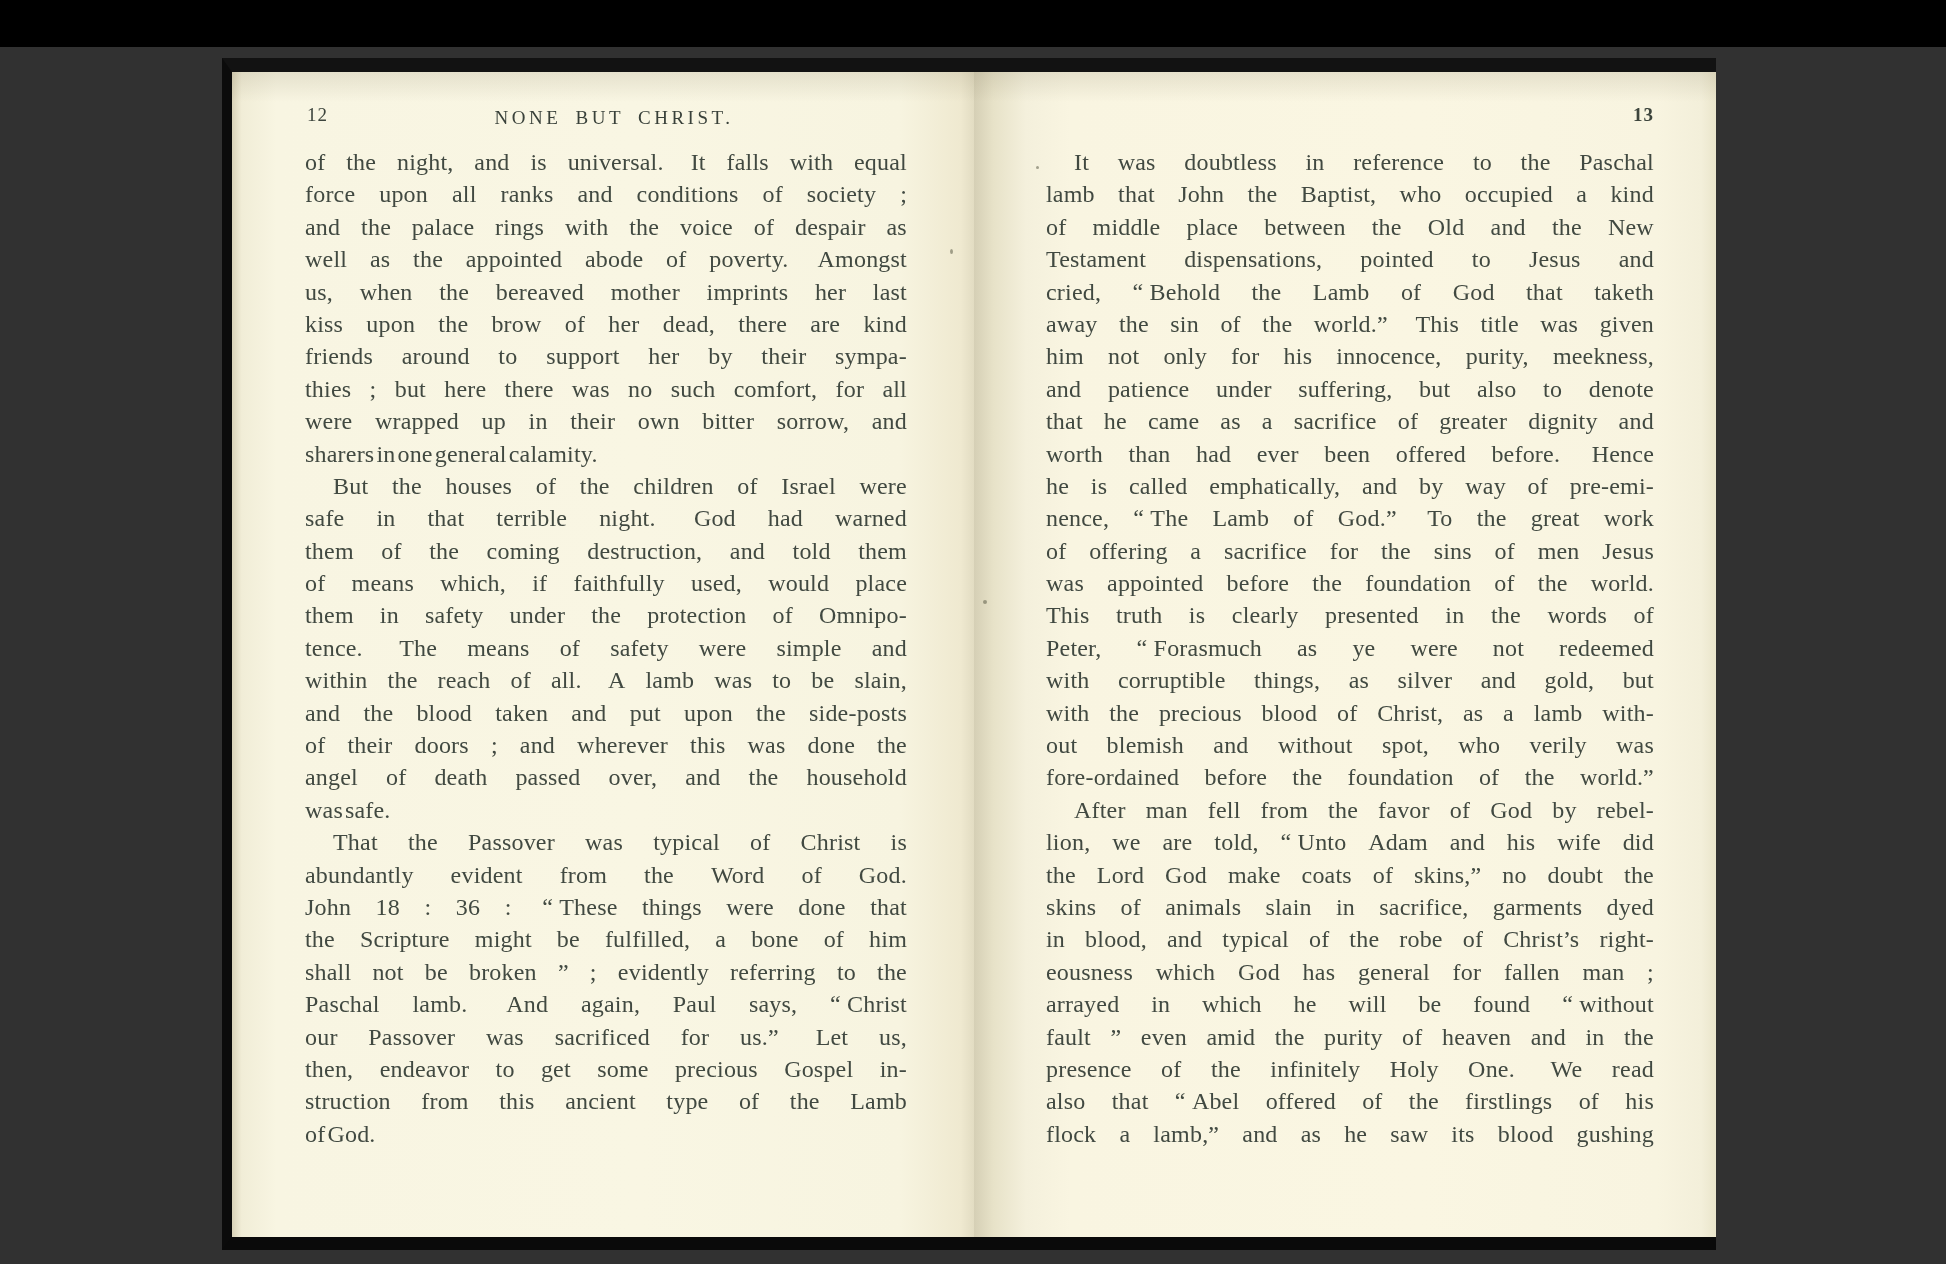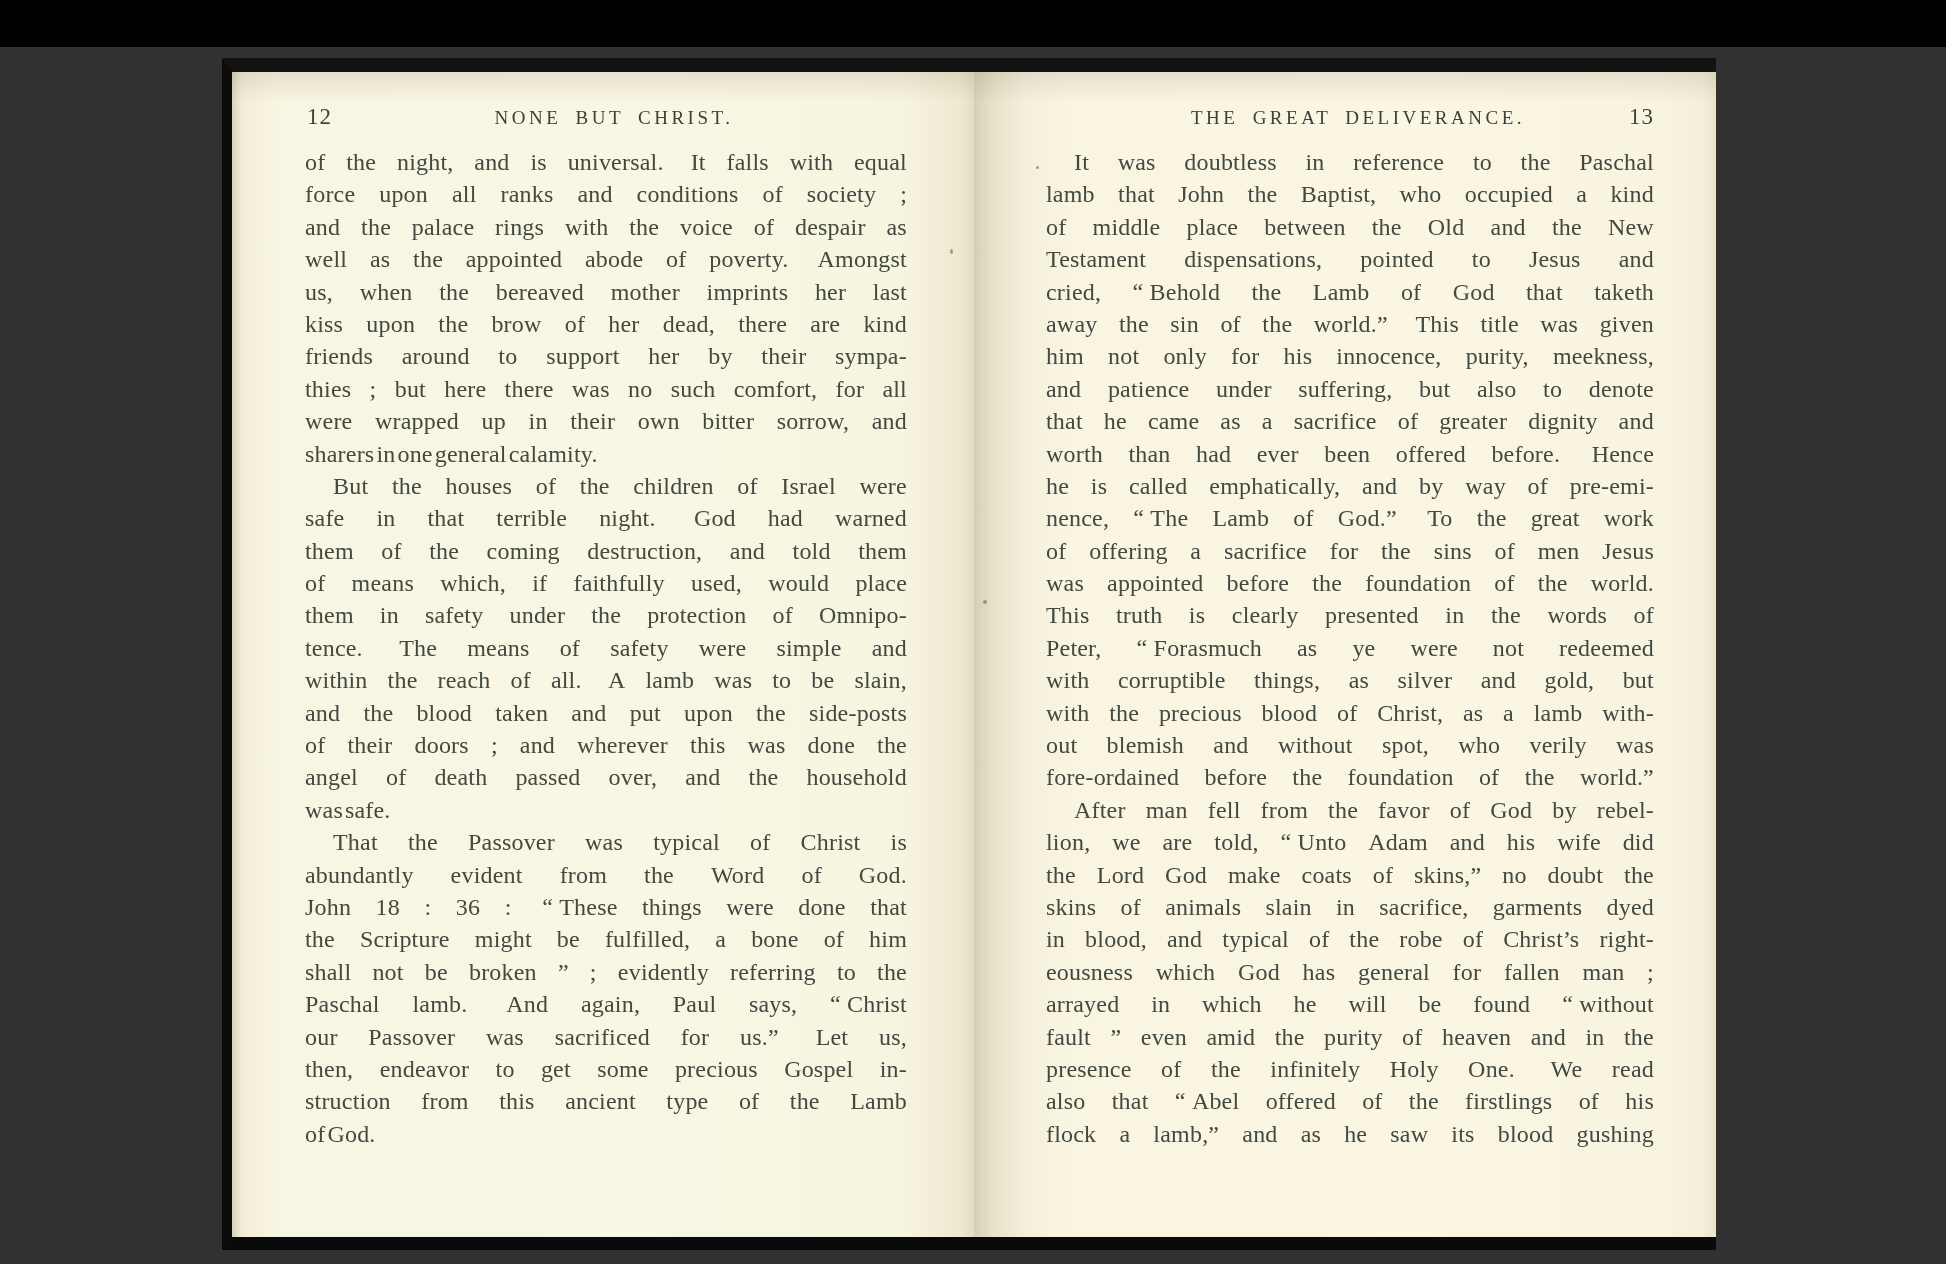--- a/index.html
+++ b/index.html
@@ -13,23 +13,23 @@
   .page.left{background:linear-gradient(90deg,#d8d2b8 0%,#f1edd7 1.3%,#f8f5e2 6%,
              #f9f6e3 55%,#f7f4e0 90%,#efe9d0 98.2%,#e2dcc2 100%);}
   .page.right{background:linear-gradient(90deg,#d5cfb5 0%,#e7e2c8 2.6%,#f4f0dc 7%,
              #f9f5e1 13%,#faf6e2 60%,#f8f4e0 92%,#f3efda 98%,#eae5cb 100%);}
   .page::after{content:"";position:absolute;left:0;top:0;right:0;height:30px;
              background:linear-gradient(180deg,rgba(110,100,70,.14),rgba(110,100,70,0));
              pointer-events:none;}
   .page-header{position:absolute;top:32px;height:30px;}
   .page.left .page-header{left:73px;width:602px;}
   .page.right .page-header{left:72px;width:608px;}
-  .pagenum{position:absolute;top:0;font-size:23px;letter-spacing:1px;color:#3c443c;}
+  .pagenum{position:absolute;top:0;font-size:19px;letter-spacing:1px;color:#3c443c;}
   .pagenum.num-left{left:2px;}
-  .pagenum.num-right{right:0px;}
+  .pagenum.num-right{right:0px;font-weight:bold;}
   .running-head{position:absolute;left:16px;right:0;top:3px;text-align:center;
              font-size:19px;letter-spacing:3.5px;word-spacing:6px;color:#39413a;}
   .text-block{position:absolute;top:74px;overflow:hidden;}
   .page.left .text-block{left:73px;width:602px;}
   .page.right .text-block{left:72px;width:608px;}
   .line{display:flex;justify-content:space-between;height:32.4px;line-height:32.4px;
         font-size:24px;letter-spacing:.2px;}
   .line.indent{padding-left:28px;}
   .line.end{justify-content:flex-start;gap:2px;}
   .speck{position:absolute;border-radius:50%;background:rgba(92,92,72,.55);}
@@ -362,21 +362,20 @@
           </div>
           <div class="line end">
             <span>of</span>
             <span>God.</span>
           </div>
         </div>
     </div>
 
     <div class="page right">
       <div class="page-header">
-        <span class="running-head">THE GREAT DELIVERANCE.</span>
         <span class="pagenum num-right">13</span>
       </div>
       <div class="text-block">
           <div class="line indent">
             <span>It</span>
             <span>was</span>
             <span>doubtless</span>
             <span>in</span>
             <span>reference</span>
             <span>to</span>

